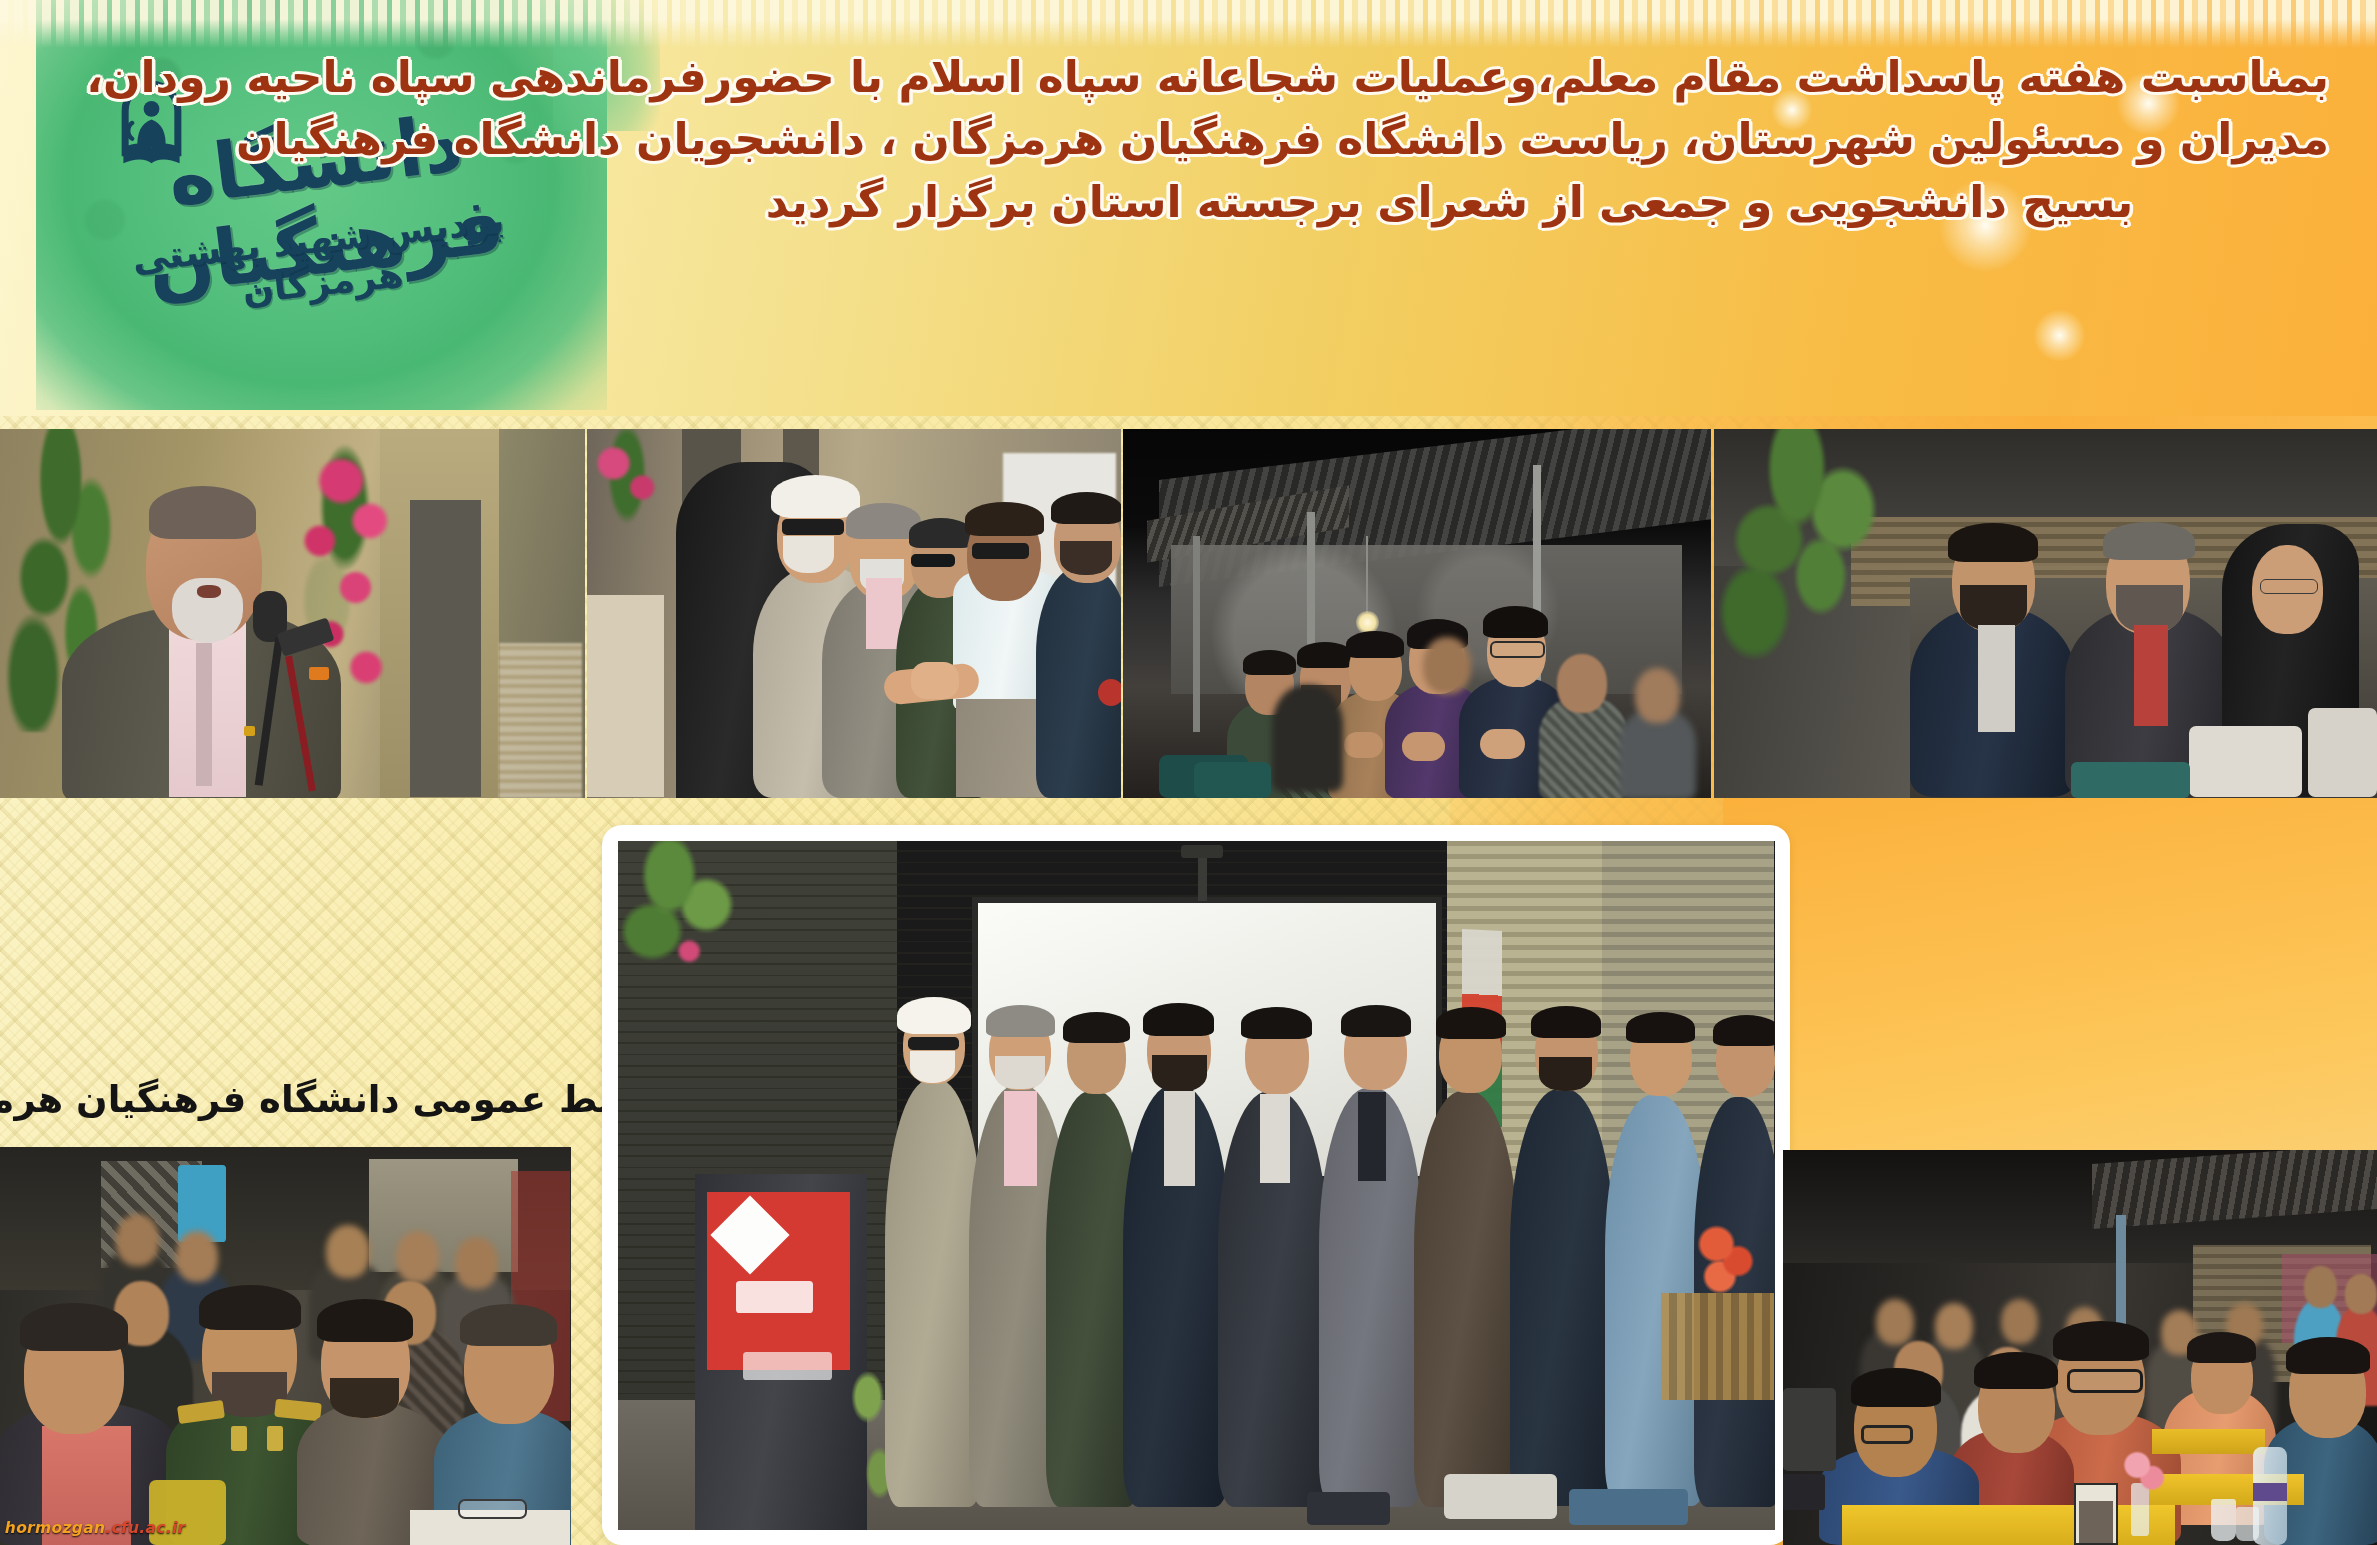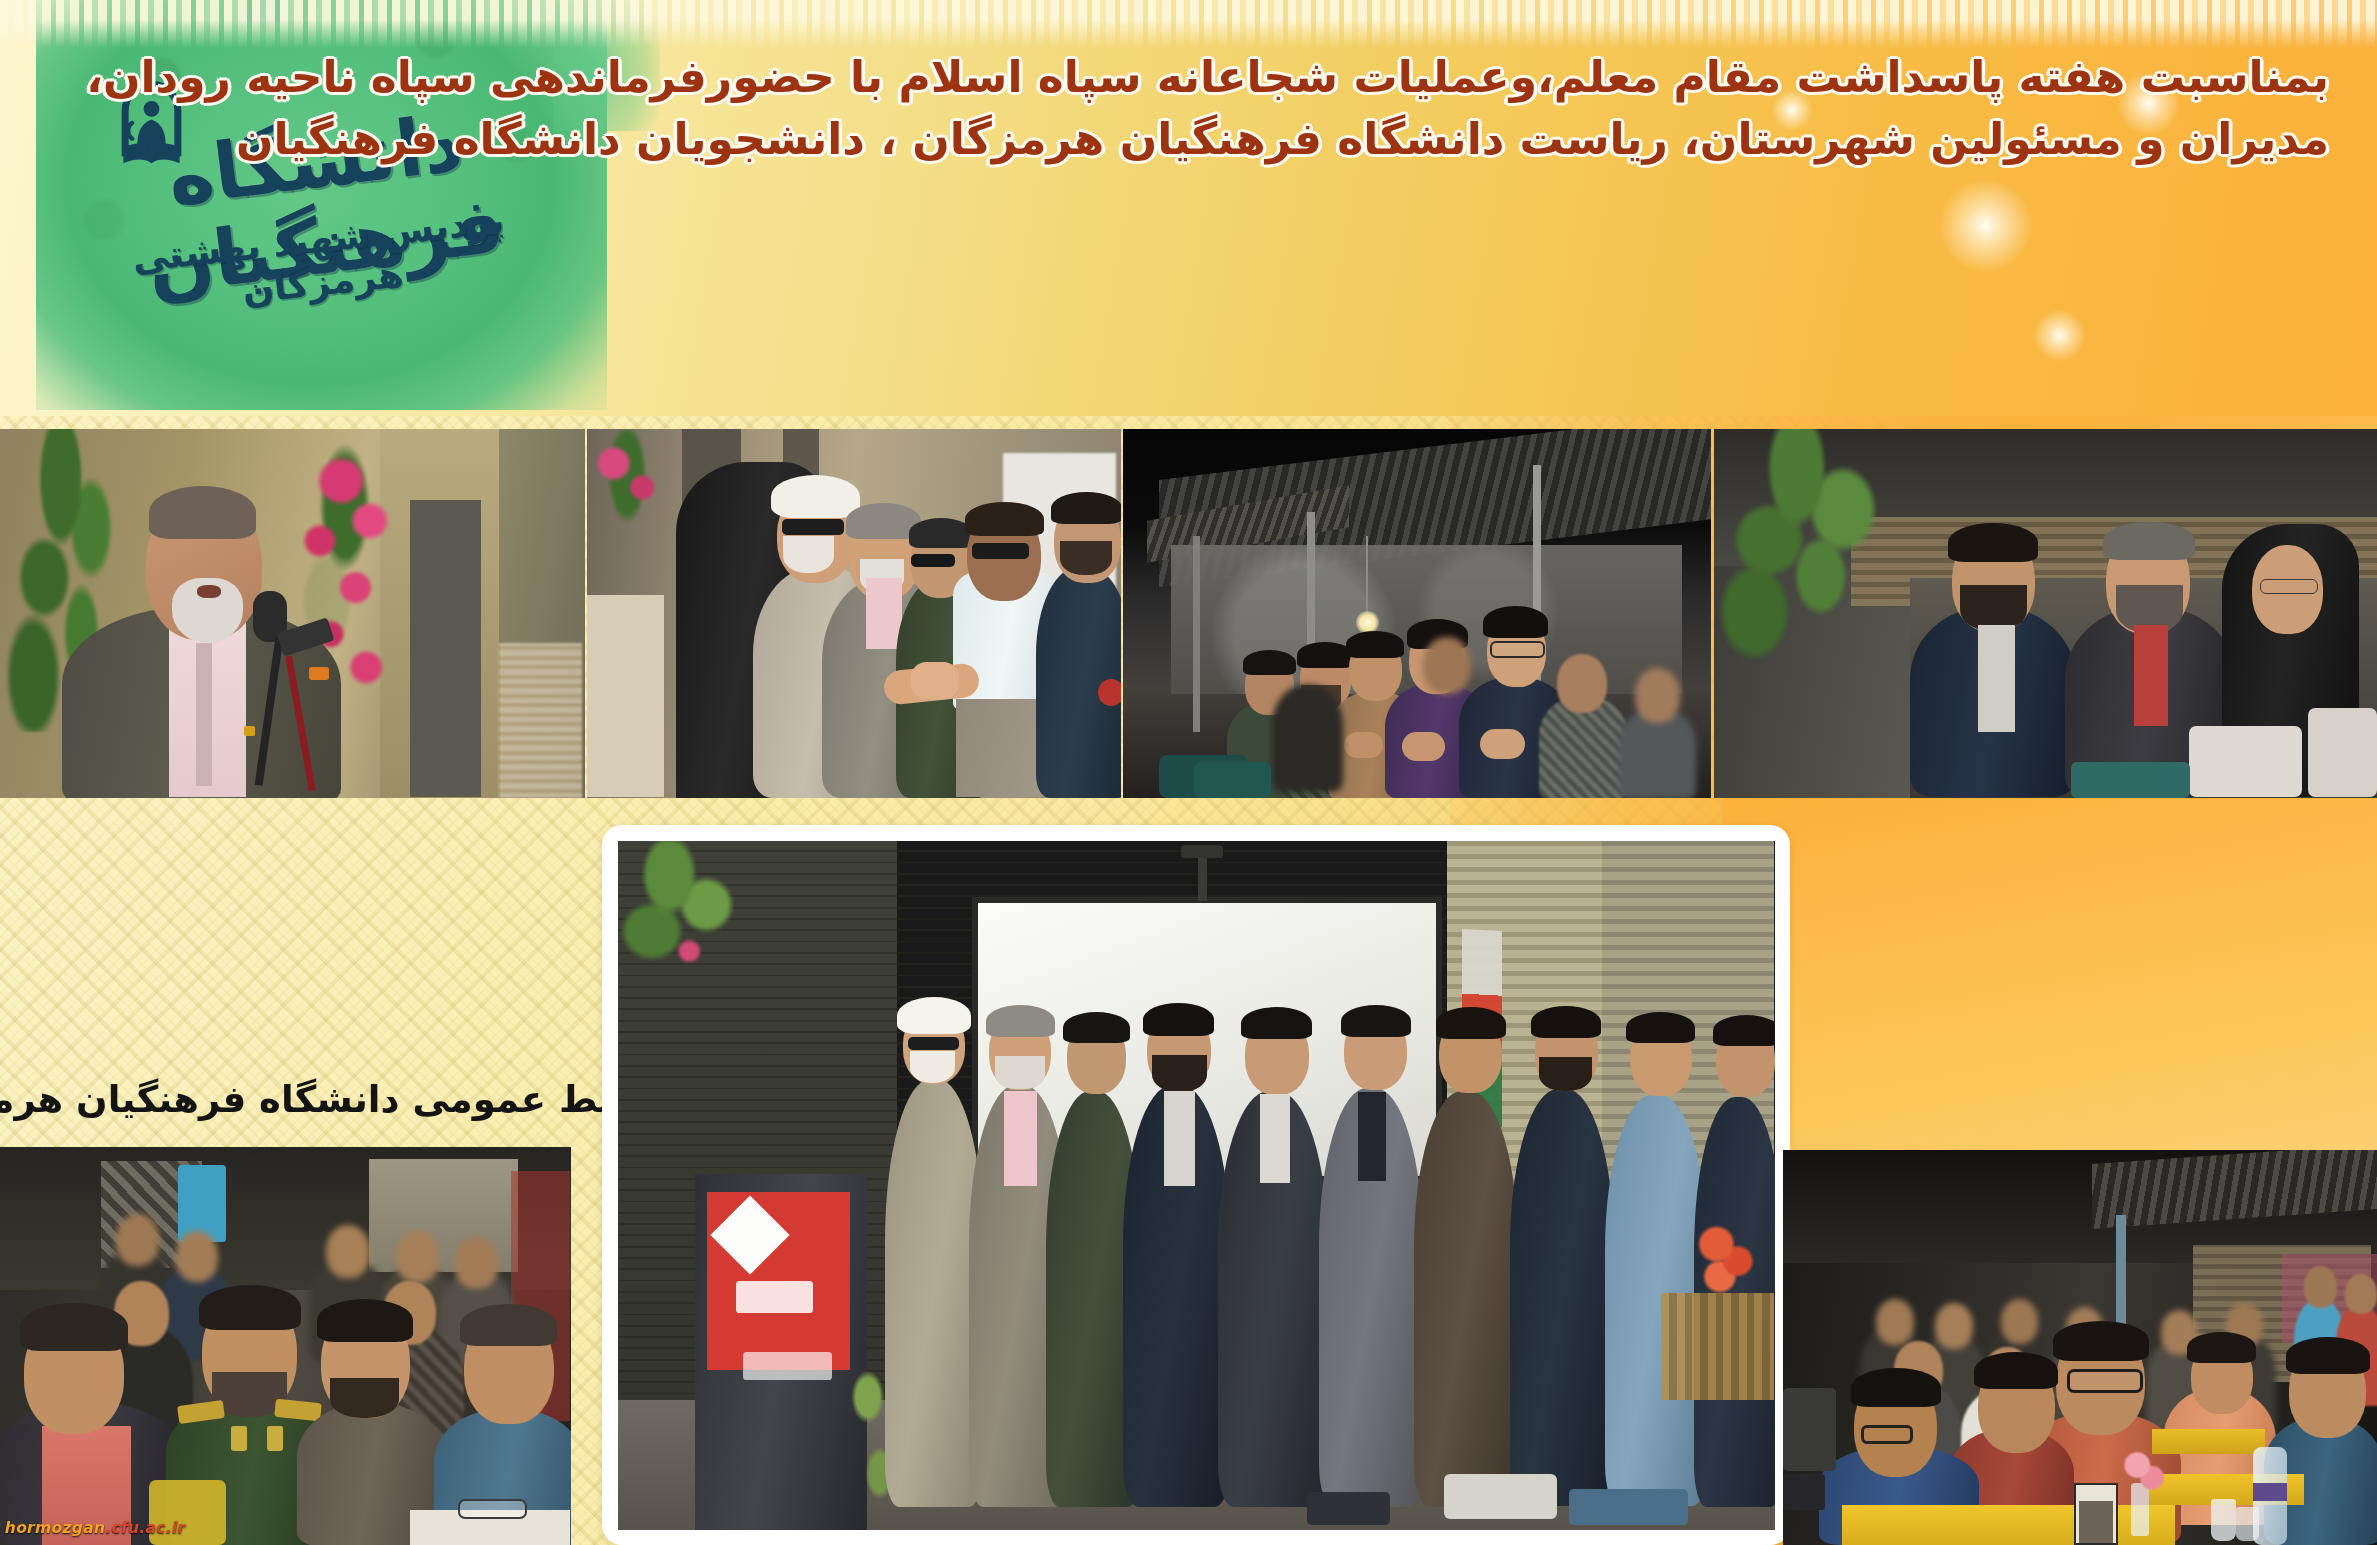--- a/index.html
+++ b/index.html
@@ -194,20 +194,21 @@
         <path d="M18 86 C30 80 44 80 50 86 C56 80 70 80 82 86 L82 104 C70 98 56 98 50 104 C44 98 30 98 18 104 Z" fill="#16425c"></path>
         <path d="M28 58 C22 62 22 72 28 76" fill="none" stroke="#16425c" stroke-width="5" stroke-linecap="round"></path>
       </svg>
       <div class="logo-title">دانشگاه فرهنگیان</div>
       <div class="logo-sub">پردیس شهید بهشتی هرمزگان</div>
     </div>
 
     <div class="headline">
       <span class="hl">بمناسبت هفته پاسداشت مقام معلم،وعملیات شجاعانه سپاه اسلام با حضورفرماندهی سپاه ناحیه رودان،</span>
       <span class="hl">مدیران و مسئولین شهرستان، ریاست دانشگاه فرهنگیان هرمزگان ، دانشجویان دانشگاه فرهنگیان</span>
+      <span class="hl">بسیج دانشجویی و جمعی از شعرای برجسته استان برگزار گردید</span>
     </div>
   </div>
 
   <div class="photo" style="left:0px;top:429px;width:585px;height:369px;">
     <div class="scene" style="background:linear-gradient(100deg,#8e8260 0%,#a49566 30%,#c2b184 58%,#8c8668 78%,#6e6a55 100%);"></div>
     <div style="position:absolute;left:380px;top:0;width:119px;height:369px;background:linear-gradient(#b9ab7e,#9c8f66);"></div>
     <div style="position:absolute;left:410px;top:71px;width:71px;height:297px;background:#5c5a50;"></div>
     <div style="position:absolute;left:499px;top:214px;width:83px;height:155px;background:repeating-linear-gradient(0deg,#d9cdb0 0 5.3px,#bfae86 5.3px 9.5px);opacity:.75;" class="blur"></div>
 
     <div style="position:absolute;left:6px;top:-6px;width:137px;height:309px;background:

